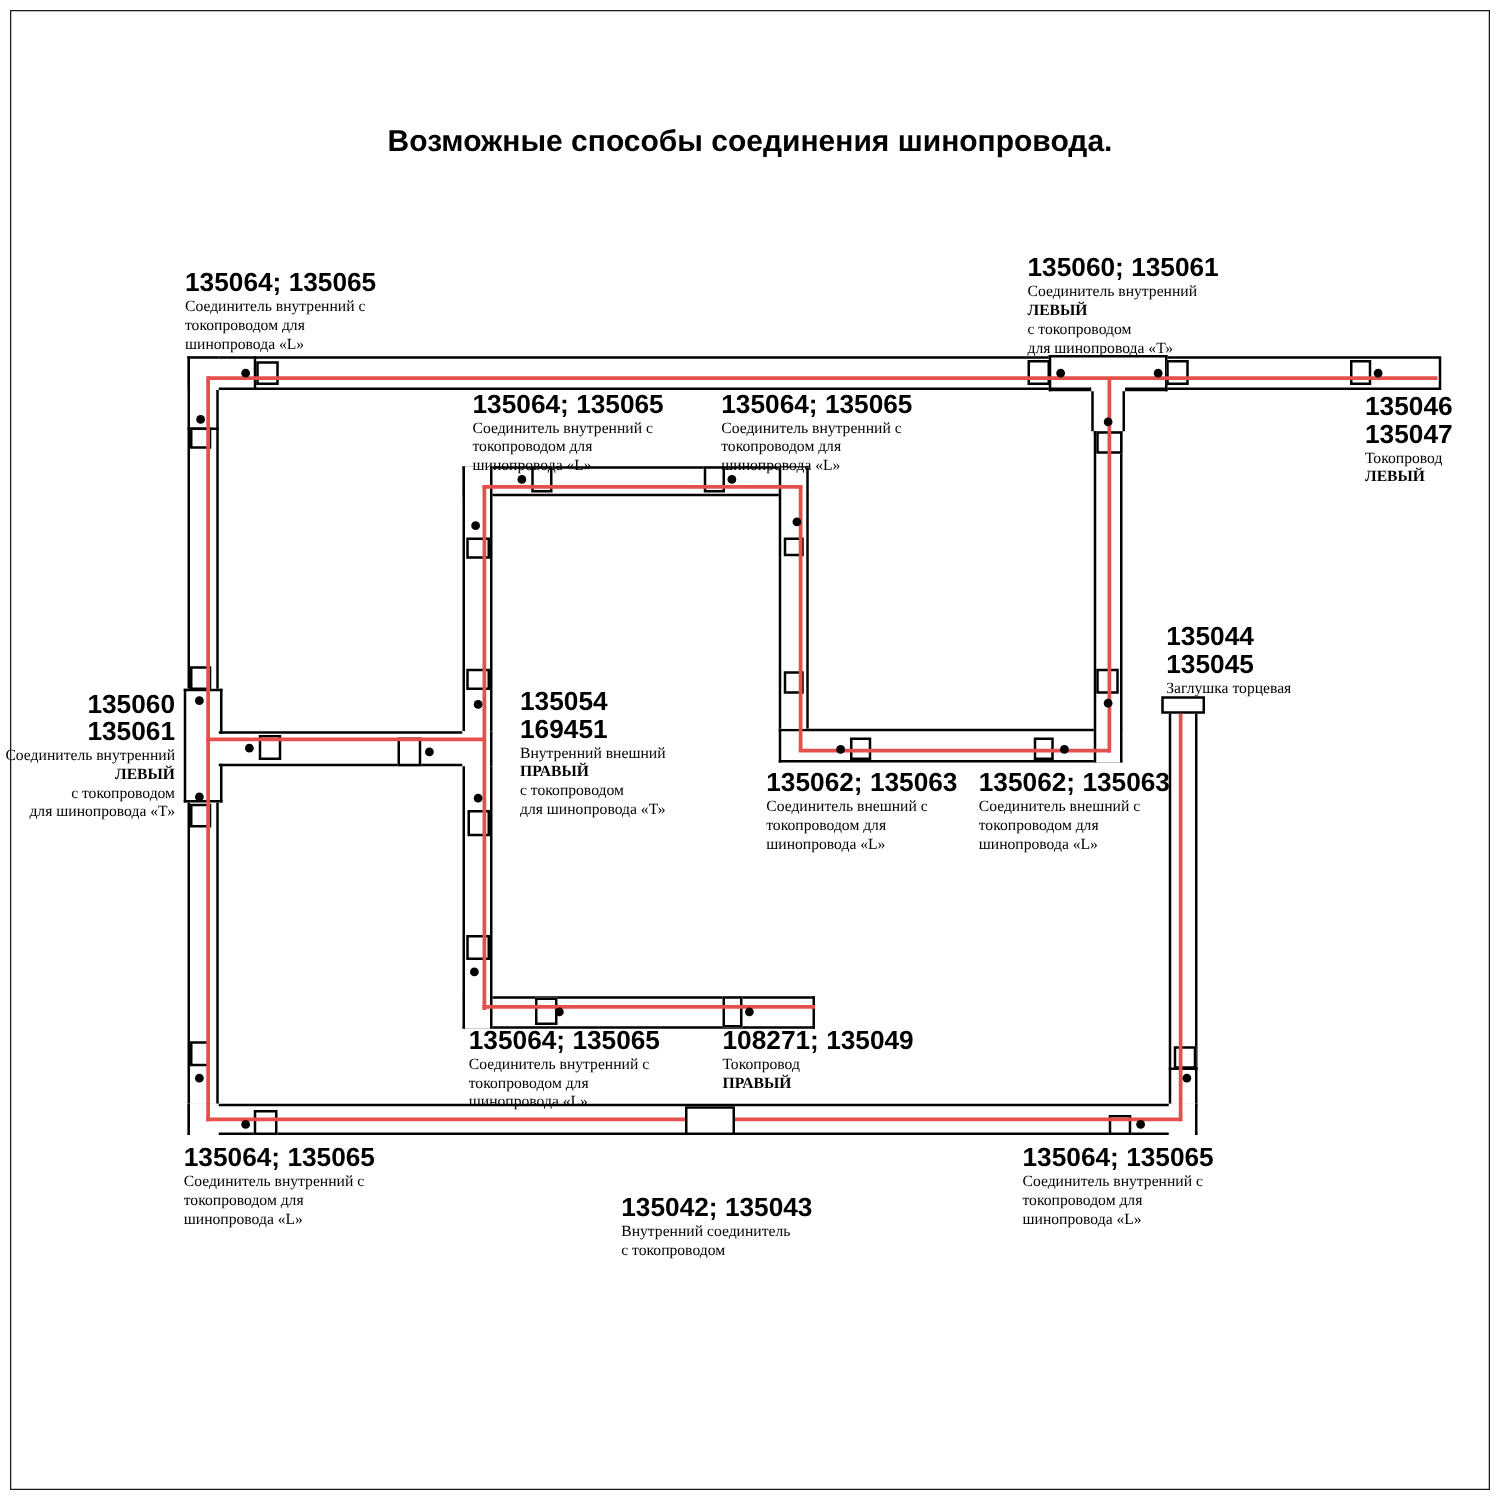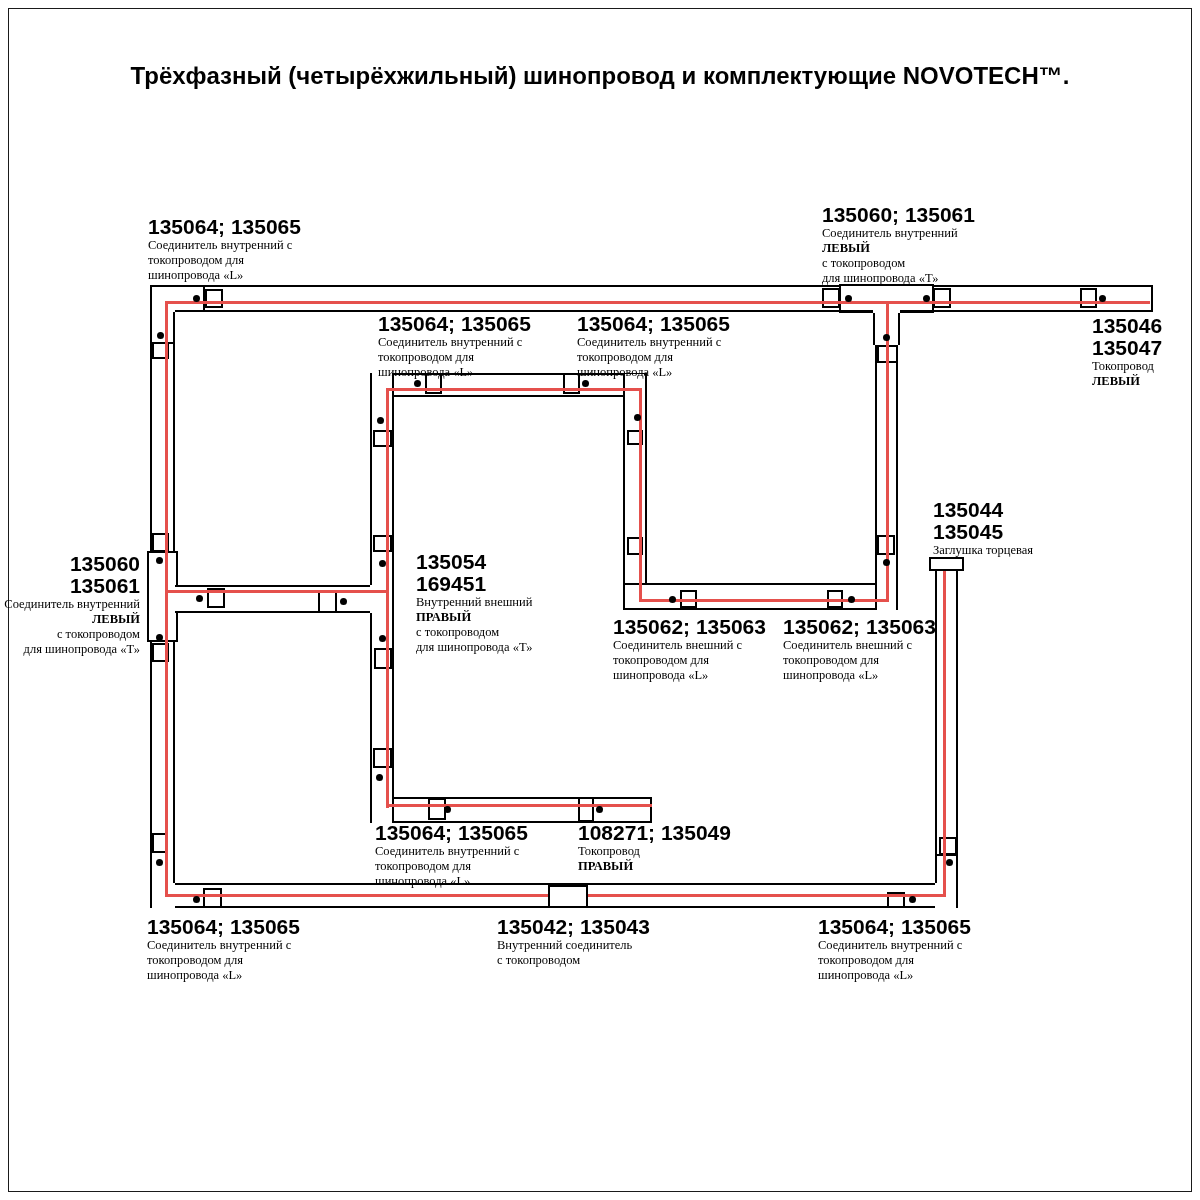--- a/index.html
+++ b/index.html
@@ -15,21 +15,21 @@
   .label{position:absolute;white-space:nowrap;}
   .lnum{font-weight:bold;font-size:21px;line-height:22px;}
   .ltxt{font-size:12.5px;line-height:15px;font-family:Liberation Serif, serif;}
   .lb{font-weight:bold;}
 </style>
 </head>
 <body>
 
 <div id="page">
   <div id="frame"></div>
-  <div class="title" style="top:62px">Трёхфазный (четырёхжильный) шинопровод и комплектующие NOVOTECH™.</div>
+  <div class="title" style="top:100px">Возможные способы соединения шинопровода.</div>
   <div id="diagram">
       <div class="trk" style="left: 150px; top: 285px; width: 1003px; height: 27px; border-width: 2px; border-style: solid; border-color: rgb(0, 0, 0);"></div>
       <div class="trk" style="left: 150px; top: 285px; width: 25px; height: 27px; border-top: 2px solid rgb(0, 0, 0); border-left: 2px solid rgb(0, 0, 0);"></div>
       <div class="trk" style="left: 150px; top: 883px; width: 808px; height: 25px; border-top: 2px solid rgb(0, 0, 0); border-bottom: 2px solid rgb(0, 0, 0); border-left: 2px solid rgb(0, 0, 0);"></div>
       <div class="trk" style="left: 150px; top: 312px; width: 25px; height: 571px; border-right: 2px solid rgb(0, 0, 0); border-left: 2px solid rgb(0, 0, 0);"></div>
       <div class="trk" style="left: 150px; top: 883px; width: 25px; height: 25px; border-left: 2px solid rgb(0, 0, 0);"></div>
       <div class="trk" style="left: 935px; top: 570px; width: 23px; height: 313px; border-right: 2px solid rgb(0, 0, 0); border-left: 2px solid rgb(0, 0, 0);"></div>
       <div class="trk" style="left: 935px; top: 883px; width: 23px; height: 25px; border-right: 2px solid rgb(0, 0, 0);"></div>
       <div class="trk" style="left: 929px; top: 557px; width: 35px; height: 14px; border-width: 2px; border-style: solid; border-color: rgb(0, 0, 0);"></div>
       <div class="trk" style="left: 839px; top: 284px; width: 95px; height: 29px; border-top: 2px solid rgb(0, 0, 0); border-right: 2px solid rgb(0, 0, 0); border-left: 2px solid rgb(0, 0, 0);"></div>
@@ -190,21 +190,21 @@
         <div class="ltxt">Соединитель внутренний с</div>
         <div class="ltxt">токопроводом для</div>
         <div class="ltxt">шинопровода «L»</div>
       </div>
       <div class="label" style="top: 916px; left: 147px;">
         <div class="lnum">135064; 135065</div>
         <div class="ltxt">Соединитель внутренний с</div>
         <div class="ltxt">токопроводом для</div>
         <div class="ltxt">шинопровода «L»</div>
       </div>
-      <div class="label" style="top: 916px; left: 497px;">
+      <div class="label" style="top: 956px; left: 497px;">
         <div class="lnum">135042; 135043</div>
         <div class="ltxt">Внутренний соединитель</div>
         <div class="ltxt">с токопроводом</div>
       </div>
       <div class="label" style="top: 916px; left: 818px;">
         <div class="lnum">135064; 135065</div>
         <div class="ltxt">Соединитель внутренний с</div>
         <div class="ltxt">токопроводом для</div>
         <div class="ltxt">шинопровода «L»</div>
       </div>

